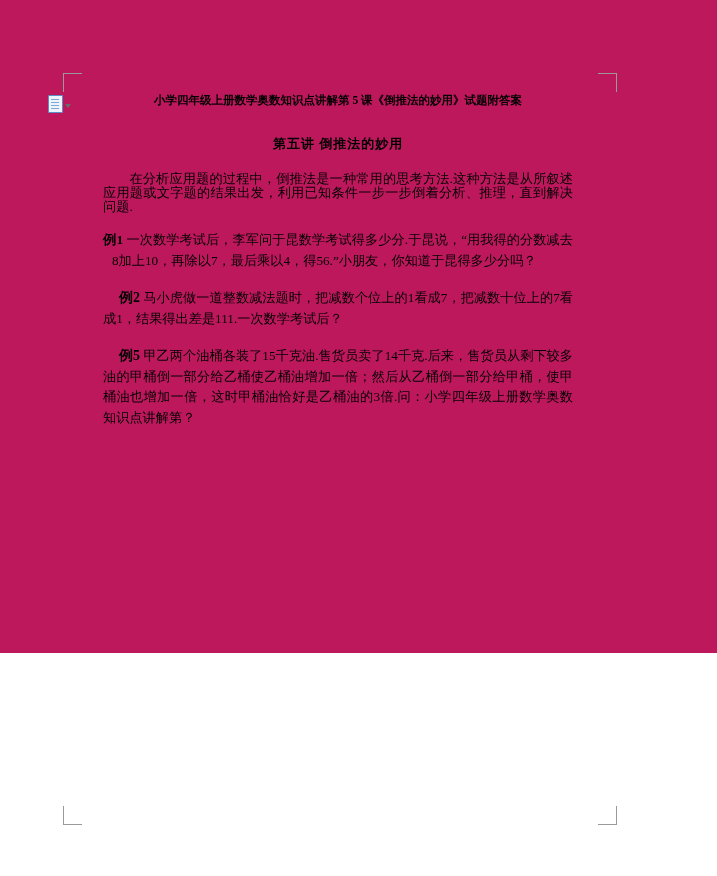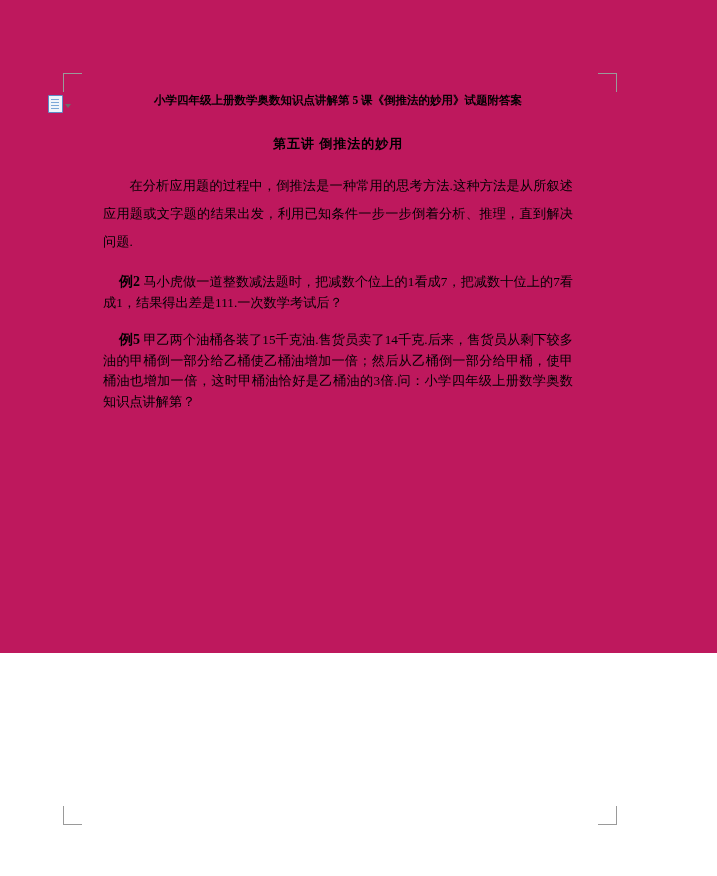--- a/index.html
+++ b/index.html
@@ -86,21 +86,21 @@
     text-align: center;
     font-weight: bold;
     font-size: 13px;
     line-height: 20px;
     margin: 0 0 18px 0;
     letter-spacing: 1px;
   }
 
   p.body {
     font-size: 13.2px;
-    line-height: 28px;
+    line-height: 14px;
     text-align: justify;
     margin: 0 0 16px 0;
     text-indent: 2em;
     color: #000;
   }
 
   .example {
     font-size: 13.2px;
     line-height: 20.5px;
     text-align: justify;
@@ -138,20 +138,24 @@
   </div>
 
   <div class="content">
 
     <div class="doc-title">小学四年级上册数学奥数知识点讲解第 5 课《倒推法的妙用》试题附答案</div>
 
     <div class="lecture-title">第五讲  倒推法的妙用</div>
 
     <p class="body">在分析应用题的过程中，倒推法是一种常用的思考方法.这种方法是从所叙述应用题或文字题的结果出发，利用已知条件一步一步倒着分析、推理，直到解决问题.</p>
 
+    <div class="example indent1">
+      <span class="lbl-sm">例1</span>
+      <span>一次数学考试后，李军问于昆数学考试得多少分.于昆说，“用我得的分数减去8加上10，再除以7，最后乘以4，得56.”小朋友，你知道于昆得多少分吗？</span>
+    </div>
 
     <div class="example">
       <span class="lbl">例2</span>
       <span>马小虎做一道整数减法题时，把减数个位上的1看成7，把减数十位上的7看成1，结果得出差是111.一次数学考试后？</span>
     </div>
 
 
 
     <div class="example">
       <span class="lbl">例5</span>

